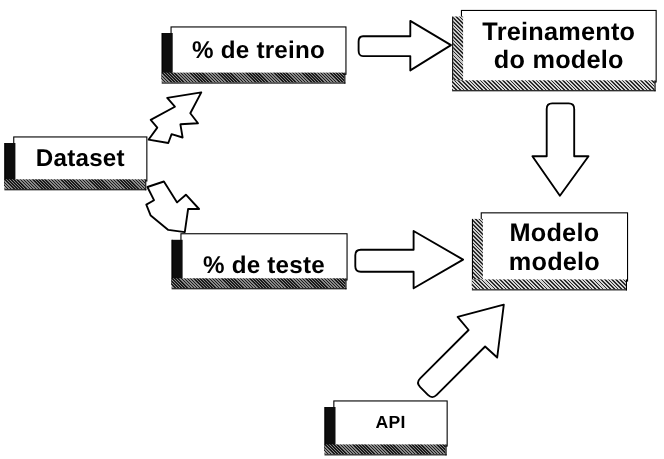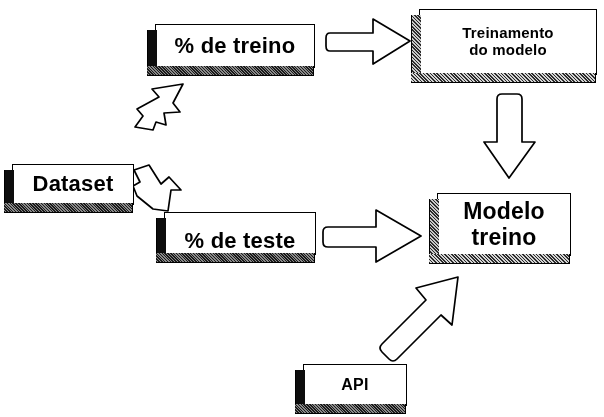--- a/index.html
+++ b/index.html
@@ -102,50 +102,50 @@
     stroke-width: 1.7;
     stroke-linejoin: round;
     stroke-linecap: round;
   }
 </style>
 </head>
 <body>
 
 <div id="canvas">
 
-  <div class="node solid-ext" style="left:12px; top:124px; width:122px; height:41px; font-size:22px;margin-top:40px;">
+  <div class="node solid-ext" style="left:12px; top:124px; width:122px; height:41px; font-size:22px;">
     <span class="face-left"></span>
     <span class="face-bottom"></span>
     <span>Dataset</span>
   </div>
 
   <div class="node solid-ext" style="left:155px; top:24px; width:160px; height:44px; font-size:22px;">
     <span class="face-left"></span>
     <span class="face-bottom"></span>
     <span>%  de treino</span>
   </div>
 
   <div class="node solid-ext" style="left:164px; top:212px; width:152px; height:43px; font-size:22px;align-items:flex-end;">
     <span class="face-left"></span>
     <span class="face-bottom"></span>
     <span>%  de teste</span>
   </div>
 
-  <div class="node hatch-ext" style="left:419px; top:9px; width:178px; height:66px; font-size:15px;">
+  <div class="node hatch-ext" style="left:419px; top:9px; width:178px; height:66px; font-size:23px;">
     <span class="face-left"></span>
     <span class="face-bottom"></span>
     <span>Treinamento
 do modelo</span>
   </div>
 
   <div class="node hatch-ext" style="left:437px; top:193px; width:134px; height:63px; font-size:23px;">
     <span class="face-left"></span>
     <span class="face-bottom"></span>
     <span>Modelo
-treino</span>
+modelo</span>
   </div>
 
   <div class="node solid-ext" style="left:303px; top:364px; width:104px; height:42px; font-size:16px;">
     <span class="face-left"></span>
     <span class="face-bottom"></span>
     <span>API</span>
   </div>
 
   <div class="arrow" style="left:131px; top:82px; width:58px; height:52px;">
     <svg width="58" height="52" viewBox="0 0 58 52">

